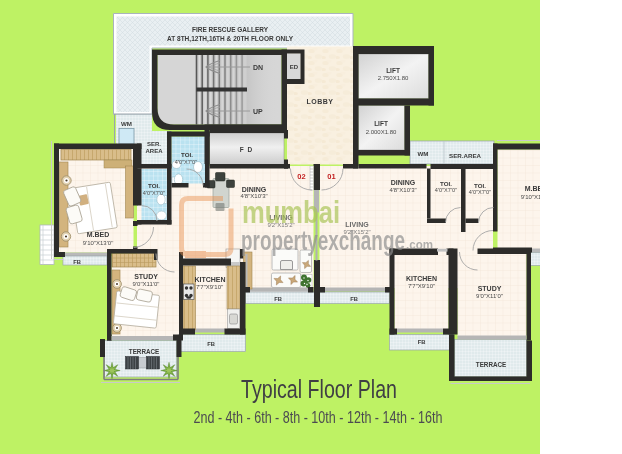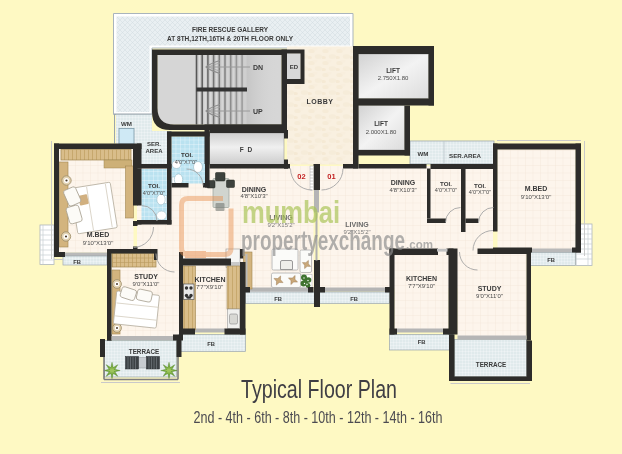--- a/index.html
+++ b/index.html
@@ -1,16 +1,16 @@
 <!DOCTYPE html>
 <html><head>
 <meta charset="utf-8">
 <style>
 html,body{margin:0;padding:0;background:#ffffff;}
-#page{width:622px;height:454px;position:relative;background:#fef9c3;overflow:hidden;}
+#page{width:540px;height:454px;position:relative;background:#bef264;overflow:hidden;}
 text{font-family:"Liberation Sans",sans-serif;}
 .lbl{fill:#3a3a3a;font-weight:bold;}
 .dim{fill:#4a4a4a;}
 </style>
 </head>
 <body>
 <div id="page">
 <svg width="622" height="454" viewBox="0 0 622 454">
 <defs>
 <pattern id="tile" width="7.5" height="7.5" patternUnits="userSpaceOnUse">

